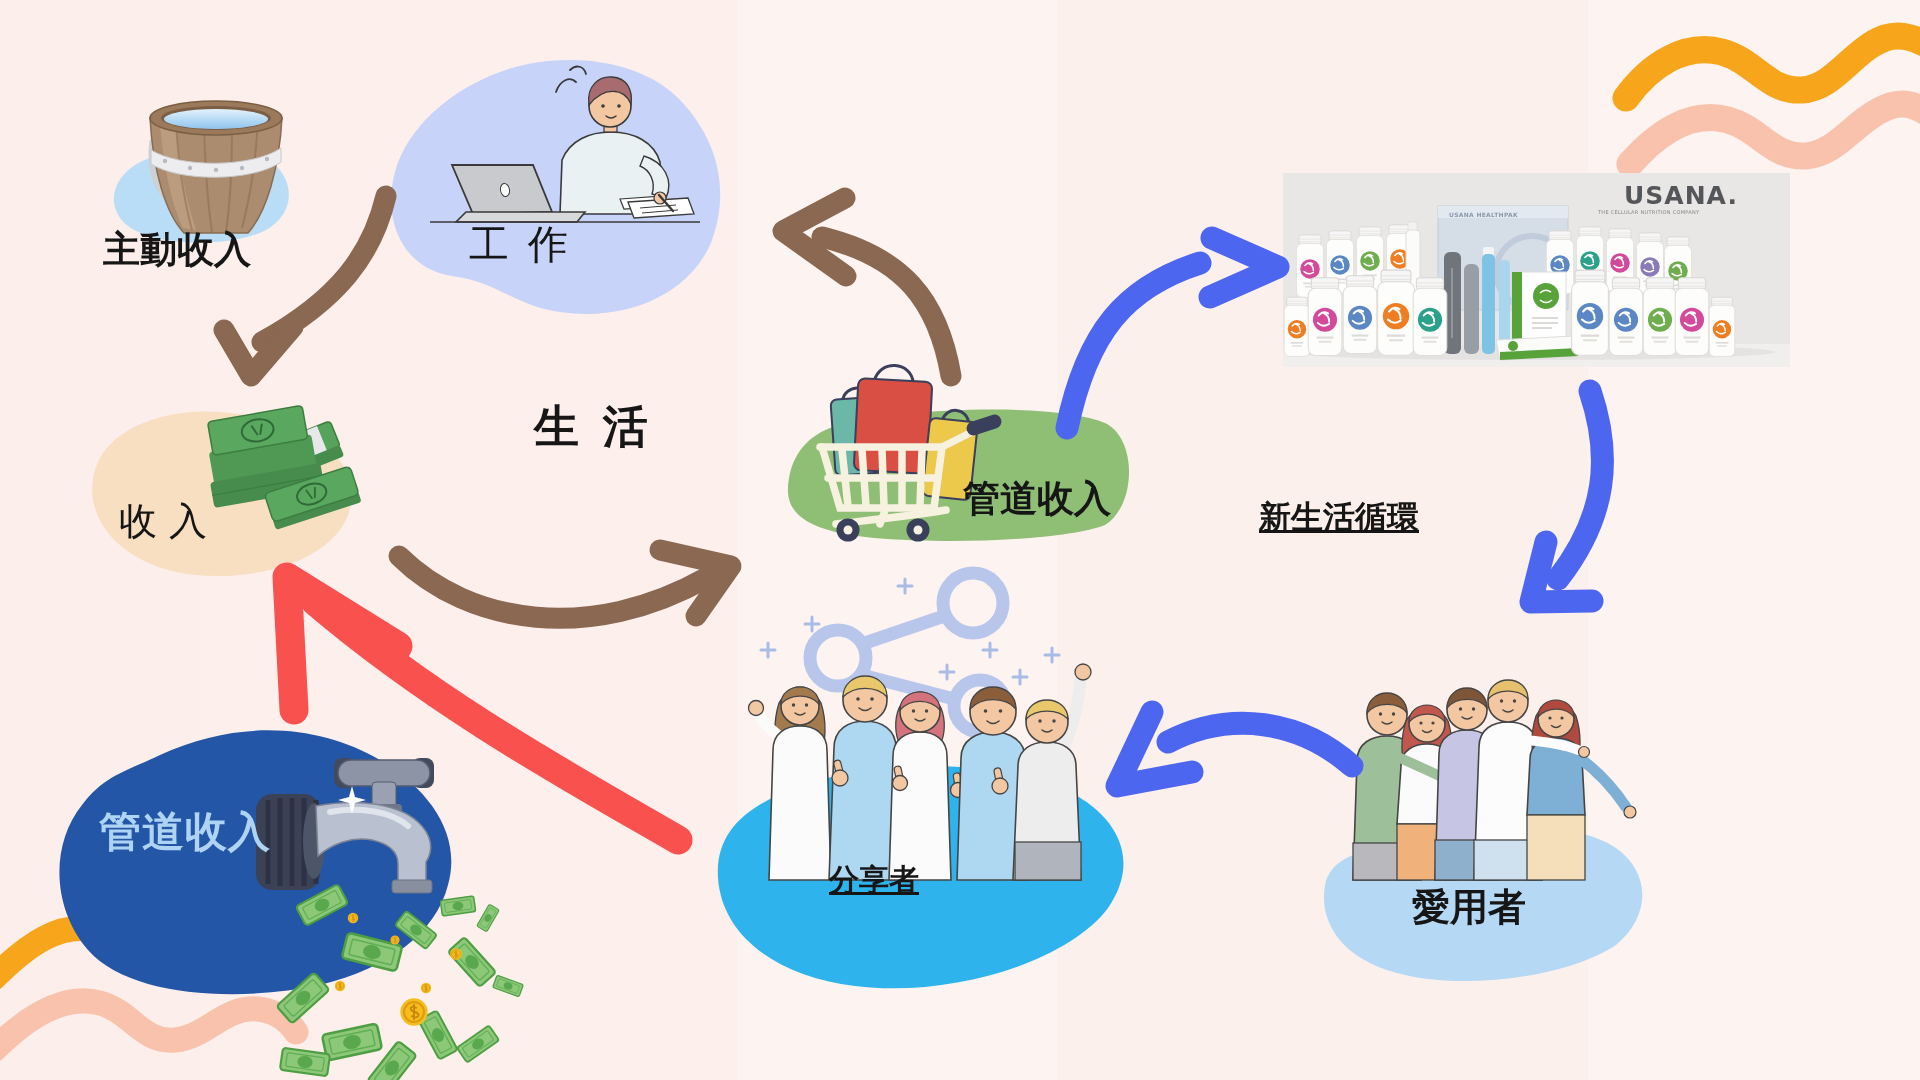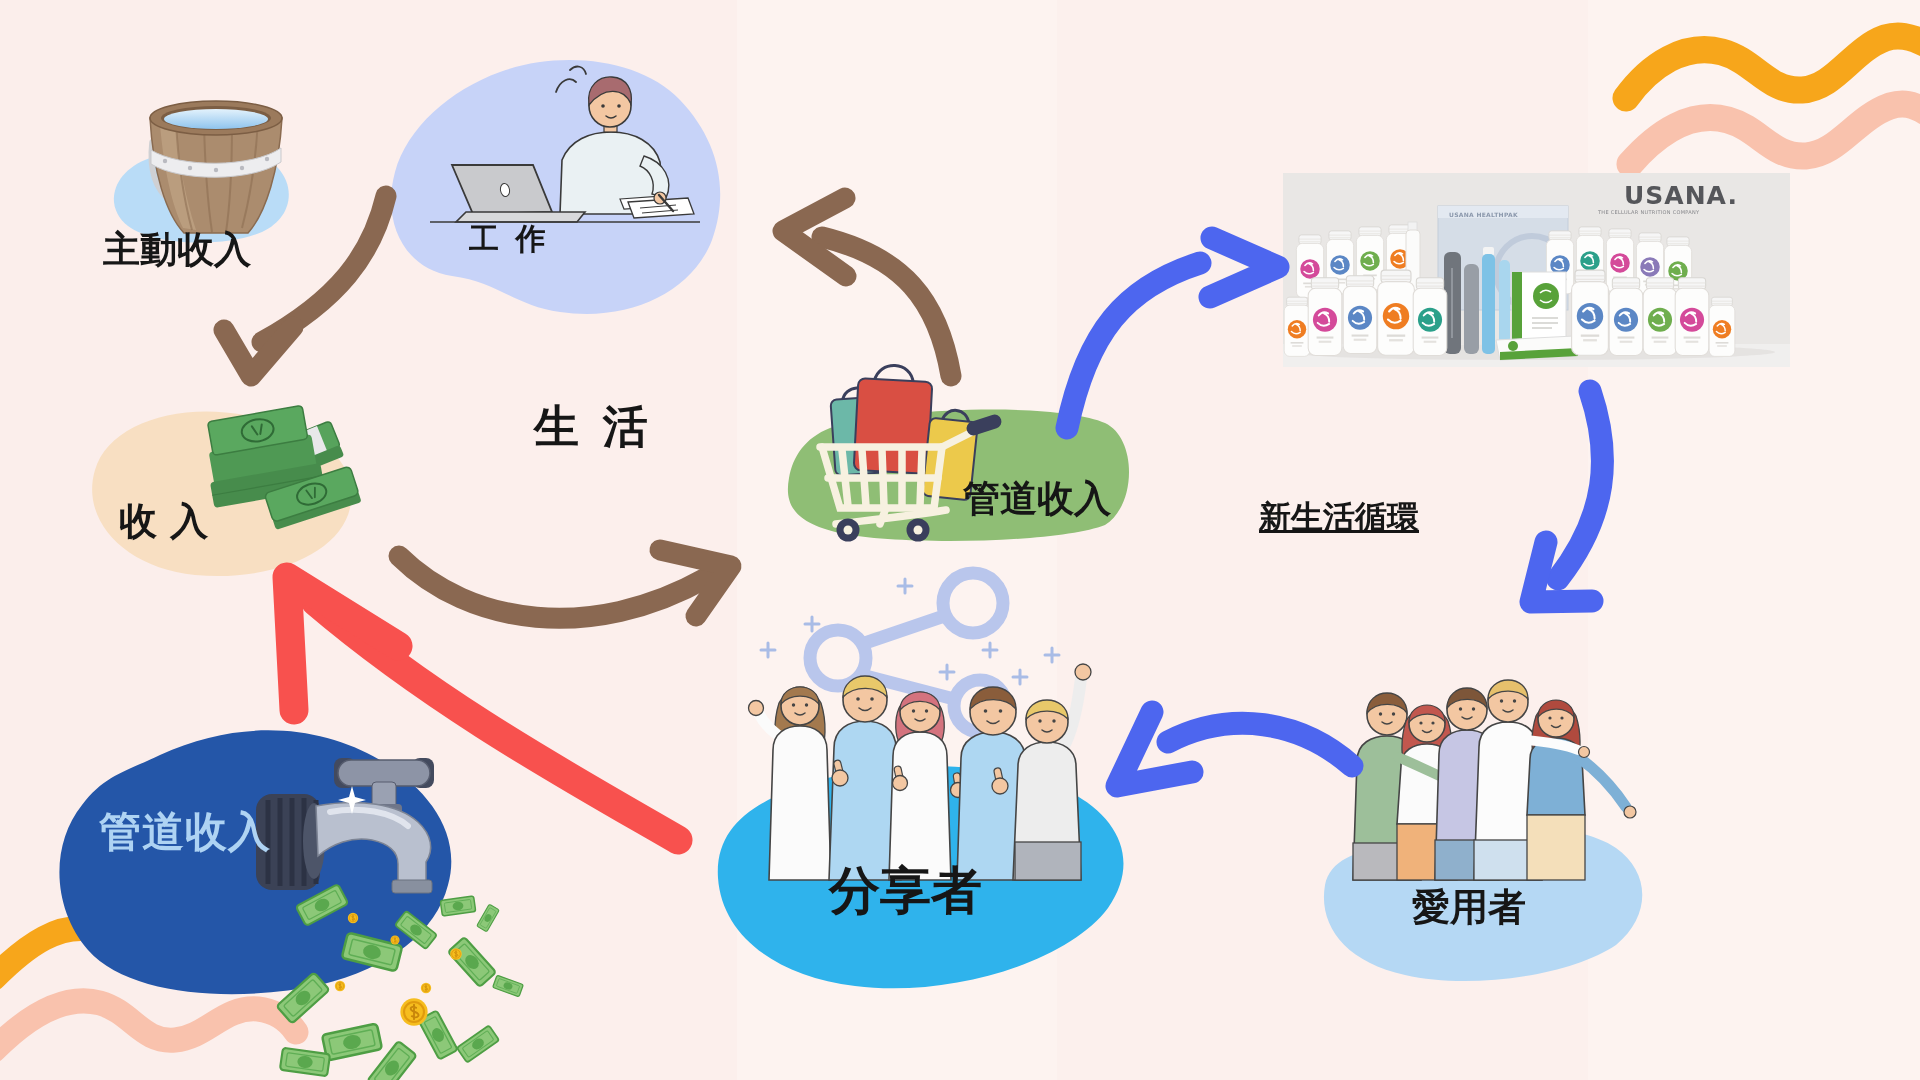--- a/index.html
+++ b/index.html
@@ -13,27 +13,27 @@
     background:linear-gradient(90deg,
       #fbeeeb 0px,#fbeeeb 200px,
       #fcefec 200px,#fcefec 737px,
       #fdf3f0 737px,#fdf3f0 1057px,
       #fcf0ed 1057px,#fcf0ed 1588px,
       #fdf3f0 1588px,#fdf3f0 1920px);
   }
   svg.canvas{position:absolute;left:0;top:0;z-index:1;}
   .lbl{position:absolute;z-index:3;color:var(--label-dark,#161616);white-space:nowrap;line-height:1;}
   #lbl-active-income{left:103px;top:231px;font-size:37px;font-weight:700;}
-  #lbl-work{left:469px;top:224px;font-size:30px;font-weight:700;letter-spacing:3px;}
-  #lbl-income{left:119px;top:502px;font-size:38px;font-weight:700;}
+  #lbl-work{left:469px;top:224px;font-size:40px;font-weight:400;letter-spacing:3px;}
+  #lbl-income{left:119px;top:502px;font-size:38px;font-weight:400;}
   #lbl-life{left:534px;top:404px;font-size:45px;font-weight:800;letter-spacing:4px;}
   #lbl-expenses{left:963px;top:480px;font-size:37px;font-weight:600;}
   #lbl-cycle{left:1259px;top:501px;font-size:32px;font-weight:800;text-decoration:underline;}
   #lbl-pipeline{left:99px;top:811px;font-size:42px;font-weight:800;letter-spacing:1px;color:var(--pipeline-label,#aed3f3);}
-  #lbl-sharers{left:829px;top:865px;font-size:51px;font-weight:600;}
+  #lbl-sharers{left:829px;top:865px;font-size:30px;font-weight:600;text-decoration:underline;}
   #lbl-users{left:1412px;top:888px;font-size:38px;font-weight:600;}
   #usana-logo{left:1598px;top:183px;}
   #usana-logo .brand{font-size:25px;font-weight:800;letter-spacing:1px;color:#55565a;line-height:1;margin-left:26px;}
   #usana-logo .tagline{font-size:5px;letter-spacing:.3px;color:#85868a;margin-top:2px;line-height:1;}
   #healthpak-label{left:1449px;top:212px;font-size:6px;color:#8b98ac;letter-spacing:.3px;font-weight:600;}
 
   .arrow{fill:none;stroke-linecap:round;stroke-linejoin:round;}
   .stroke-brown{stroke:var(--arrow-brown,#8a6851);}
   .stroke-red{stroke:var(--arrow-red,#f8514e);}
   .stroke-blue{stroke:var(--arrow-blue,#4d66ef);}

